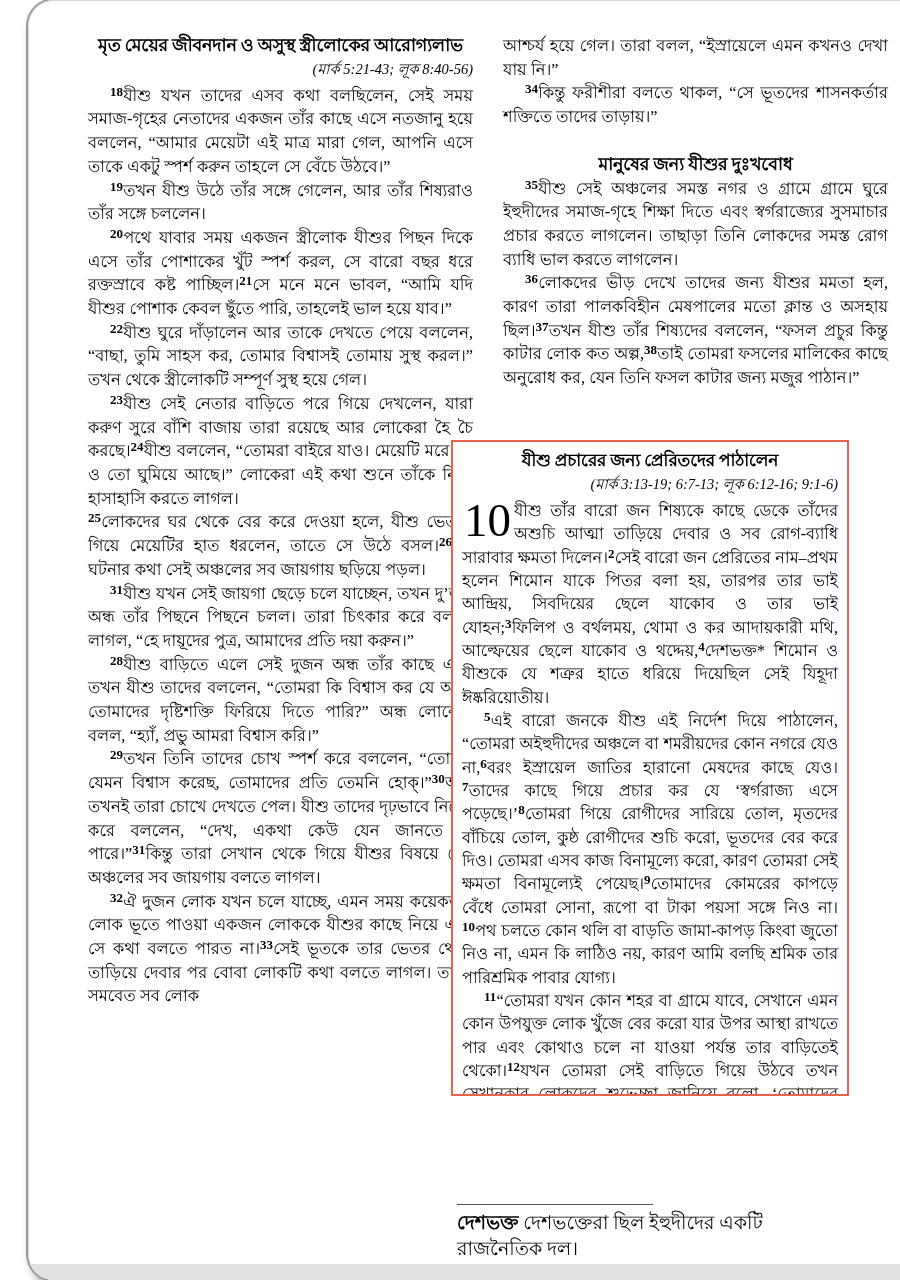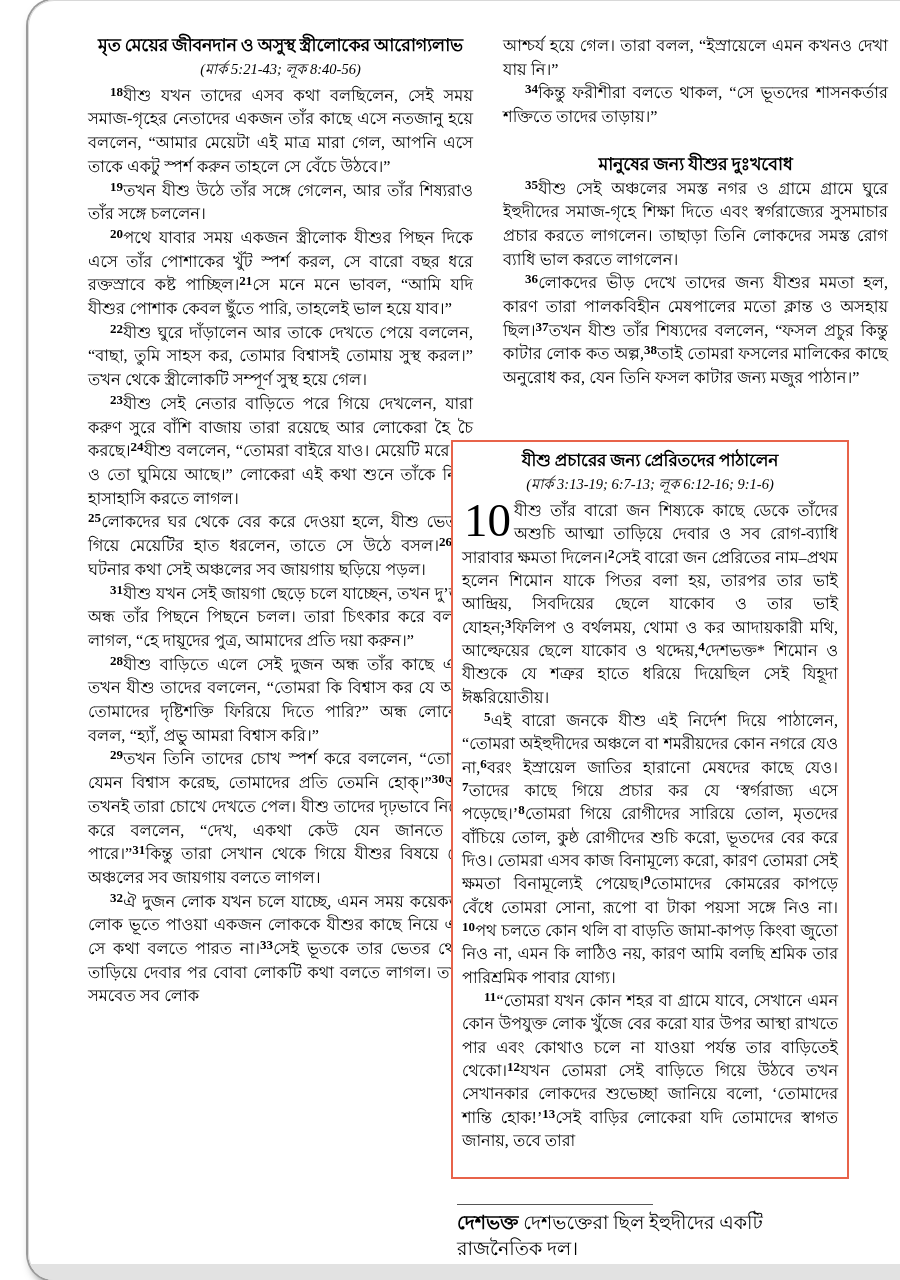--- a/index.html
+++ b/index.html
@@ -65,21 +65,21 @@
     line-height: 1.30;
     text-align: center;
     margin: 0 0 1px 0;
     letter-spacing: -0.2px;
   }
   .sec-head.pad-top { margin-top: 24px; }
   .ref {
     font-family: "Liberation Serif", "DejaVu Serif", serif;
     font-style: italic;
     font-size: 14.5px;
-    text-align: center;
+    text-align: right;
     margin: 1px 0 2px 0;
   }
   .para {
     font-family: "Liberation Serif", "DejaVu Serif", serif;
     font-size: 16.3px;
     line-height: 1.455;
     text-align: justify;
     text-justify: inter-word;
     text-indent: 22px;
     margin: 0;
@@ -93,21 +93,21 @@
     line-height: 0;
     padding-right: 0.2px;
   }
 
   
   .chapter-box {
     position: absolute;
     left: 409px;
     top: 428px;
     width: 398px;
-    height: 739px;
+    height: 656px;
     box-sizing: border-box;
     border: 2px solid #e8634a;
     background: #ffffff;
     padding: 8px 9px 4px 9px;
     overflow: hidden;
   }
   .chapter-box .sec-head { font-size: 17px; }
   .chapter-box .para { font-size: 16.1px; line-height: 1.45; }
 
   .dropcap-para {

